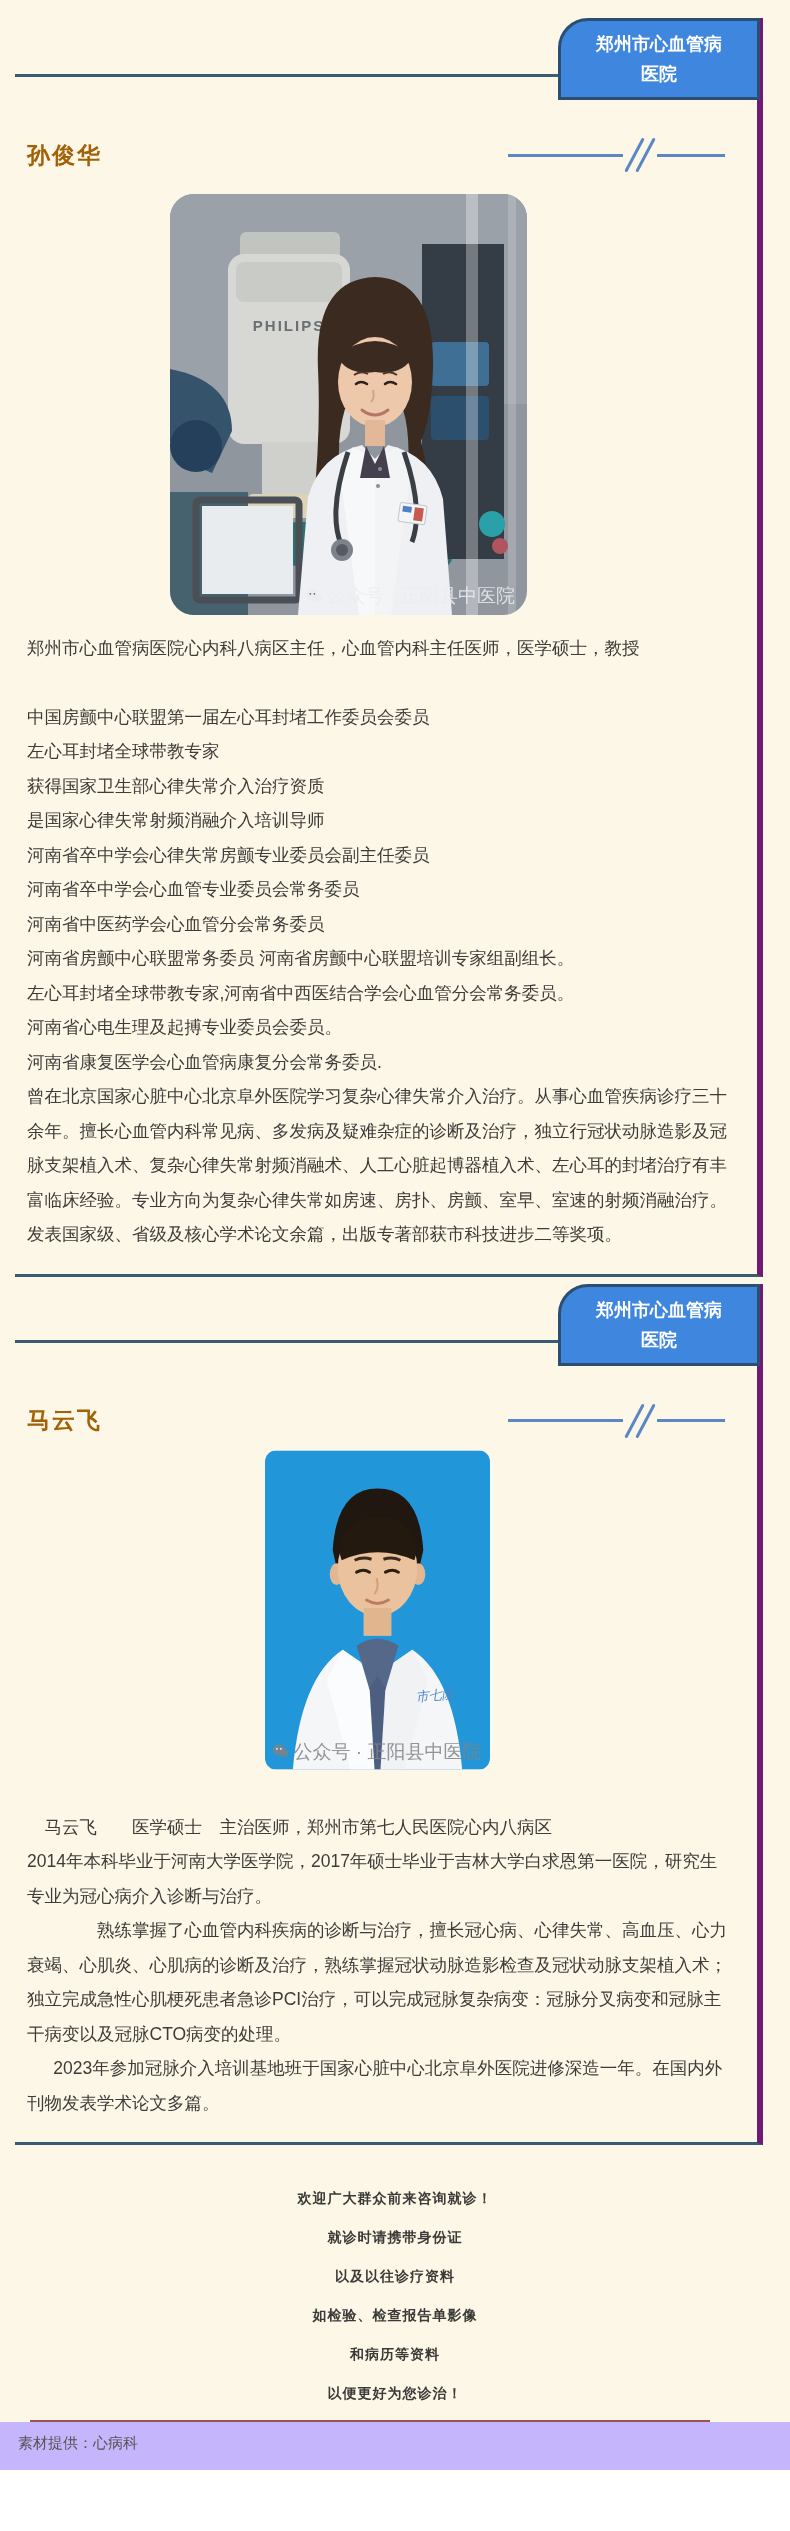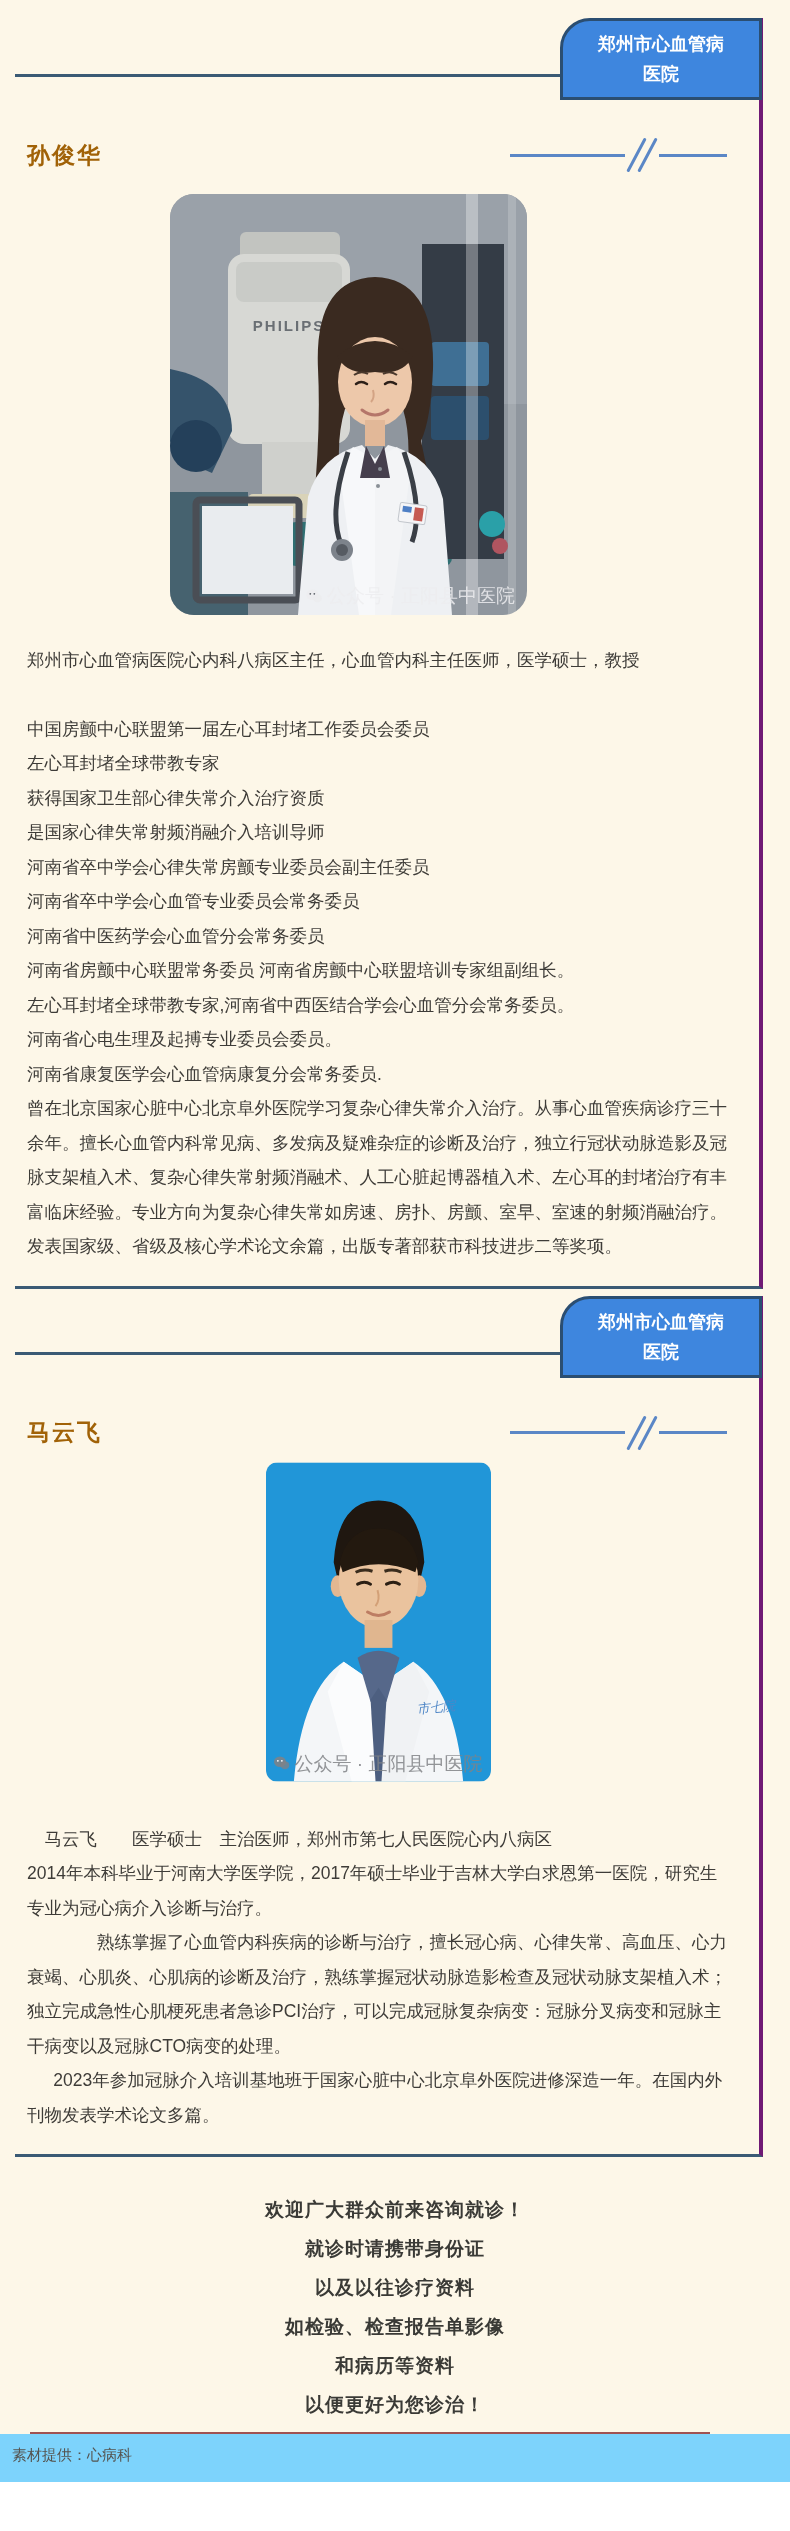--- a/index.html
+++ b/index.html
@@ -8,21 +8,21 @@
     background:#ffffff;
     font-family:"Liberation Sans","DejaVu Sans",sans-serif;
     color:#3e3c38;
   }
   .page{background:#fdf7e8;padding-top:18px;}
 
   
   .card{
     position:relative;
     margin:0 27px 0 15px;
-    border-right:4px solid #701a75;
+    border-right:6px solid #701a75;
     border-bottom:3px solid #3b5a74;
   }
   .card + .card{margin-top:7px;}
   .topline{
     position:absolute;top:56px;left:0;right:196px;height:3px;
     background:#3b5a74;
   }
   .badge{
     position:absolute;top:0;right:-3px;width:196px;height:68px;
     background:#3e86de;border:3px solid #2b4e71;border-radius:30px 0 0 0;
@@ -42,31 +42,31 @@
   .photo{position:relative;border-radius:10px;overflow:hidden;line-height:0;}
   .photo svg{display:block;}
   .photo-1{width:357px;height:421px;margin:20px 0 0 143px;border-radius:24px;}
   .photo-2{width:225px;height:320px;margin:10px auto 0;border-radius:12px;}
   .wm{position:absolute;display:flex;align-items:center;gap:5px;font-size:19px;line-height:1;}
   .photo-1 .wm{right:12px;bottom:10px;color:rgba(236,236,238,.85);}
   .photo-2 .wm{left:50%;transform:translateX(-50%);bottom:9px;color:rgba(128,130,134,.85);white-space:nowrap;}
   .wm svg{flex:0 0 auto;}
 
   .body-text{font-size:17.5px;line-height:34.5px;color:#3e3c38;}
-  .intro{margin:28px 0 34px;}
+  .intro{margin:16px 0 34px;}
   .cred-line{margin:0;}
   .bio{margin:0;}
   .para{margin:0;white-space:pre-wrap;}
   .ma-text{margin-top:40px;}
 
   
   .notice{padding-top:40px;text-align:center;}
-  .notice-line{font-size:19px;font-weight:bold;color:#3a3a36;line-height:26px;margin:0 0 13px;letter-spacing:1px;}
+  .notice-line{font-size:14px;font-weight:bold;color:#3a3a36;line-height:26px;margin:0 0 13px;letter-spacing:1px;}
   .red-divider{height:2px;background:#a05252;margin:14px 80px 0 30px;}
-  .credit-strip{background:#7dd3fc;padding:12px 0 17px 12px;font-size:15px;color:#55534f;}
+  .credit-strip{background:#c4b5fd;padding:12px 0 17px 18px;font-size:15px;color:#55534f;}
 </style>
 </head>
 <body>
 
 <div class="page">
 
   <section class="card">
     <div class="topline"></div>
     <div class="badge">
       <div>郑州市心血管病</div>

